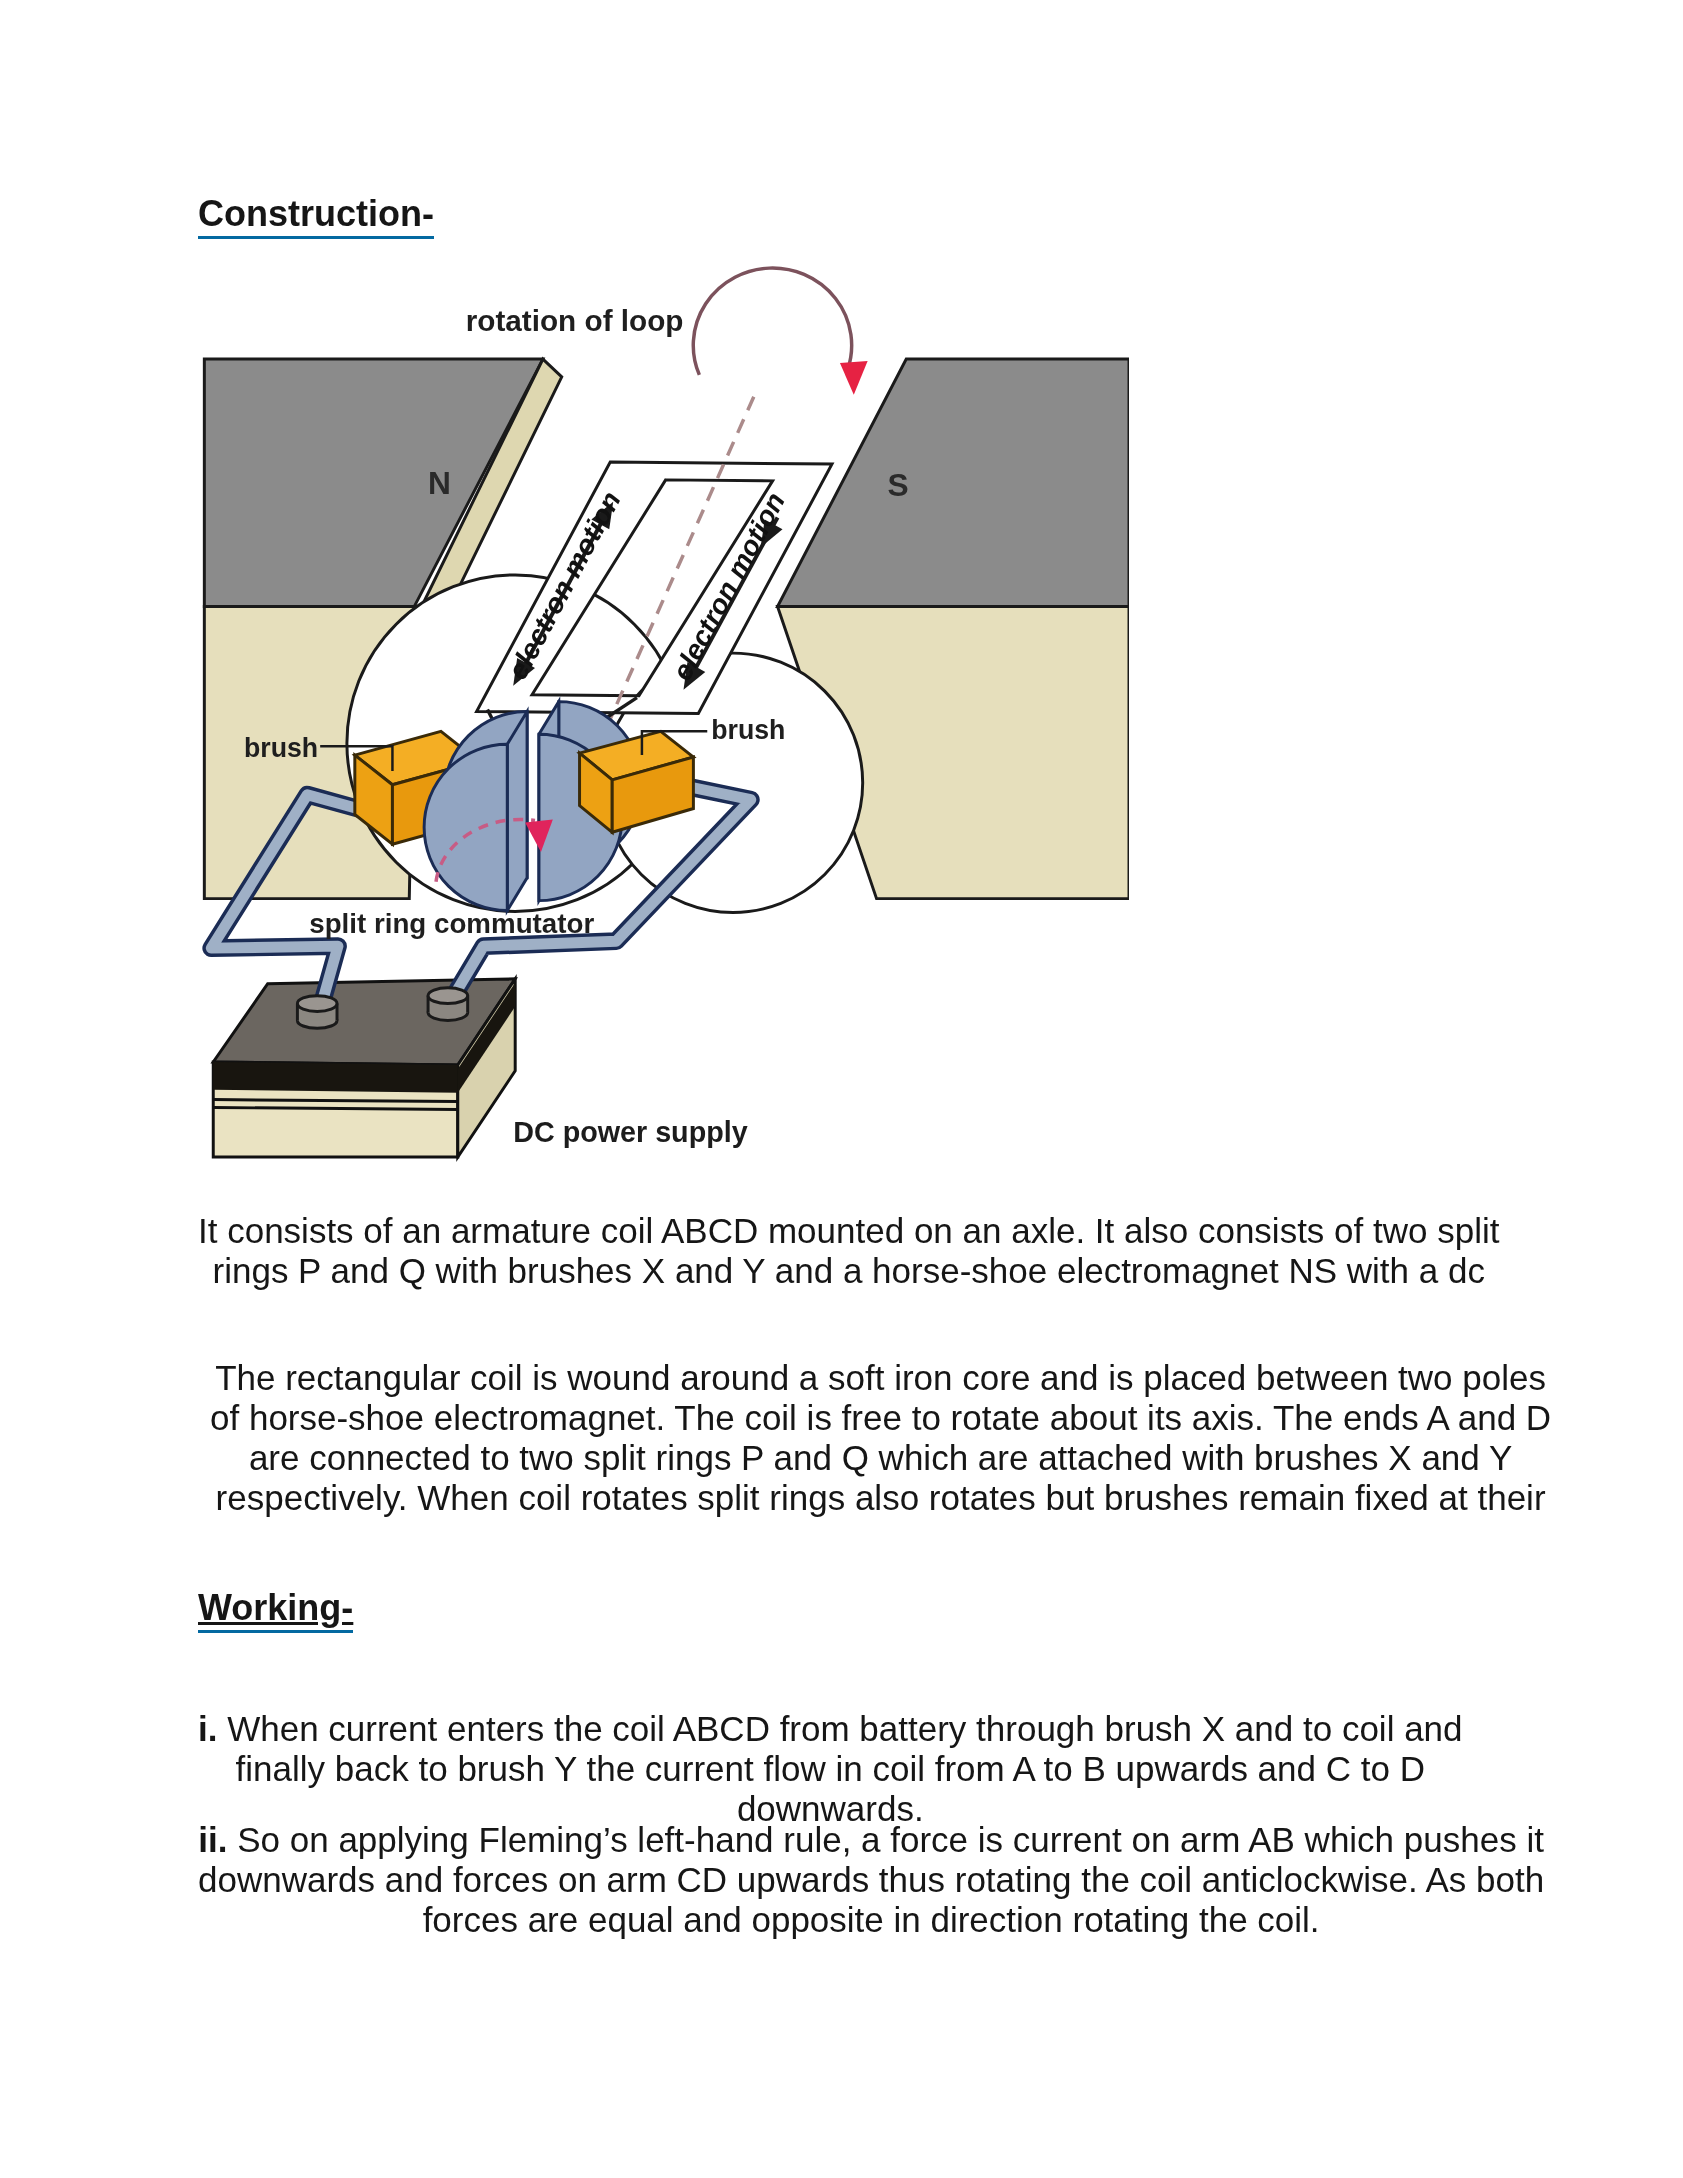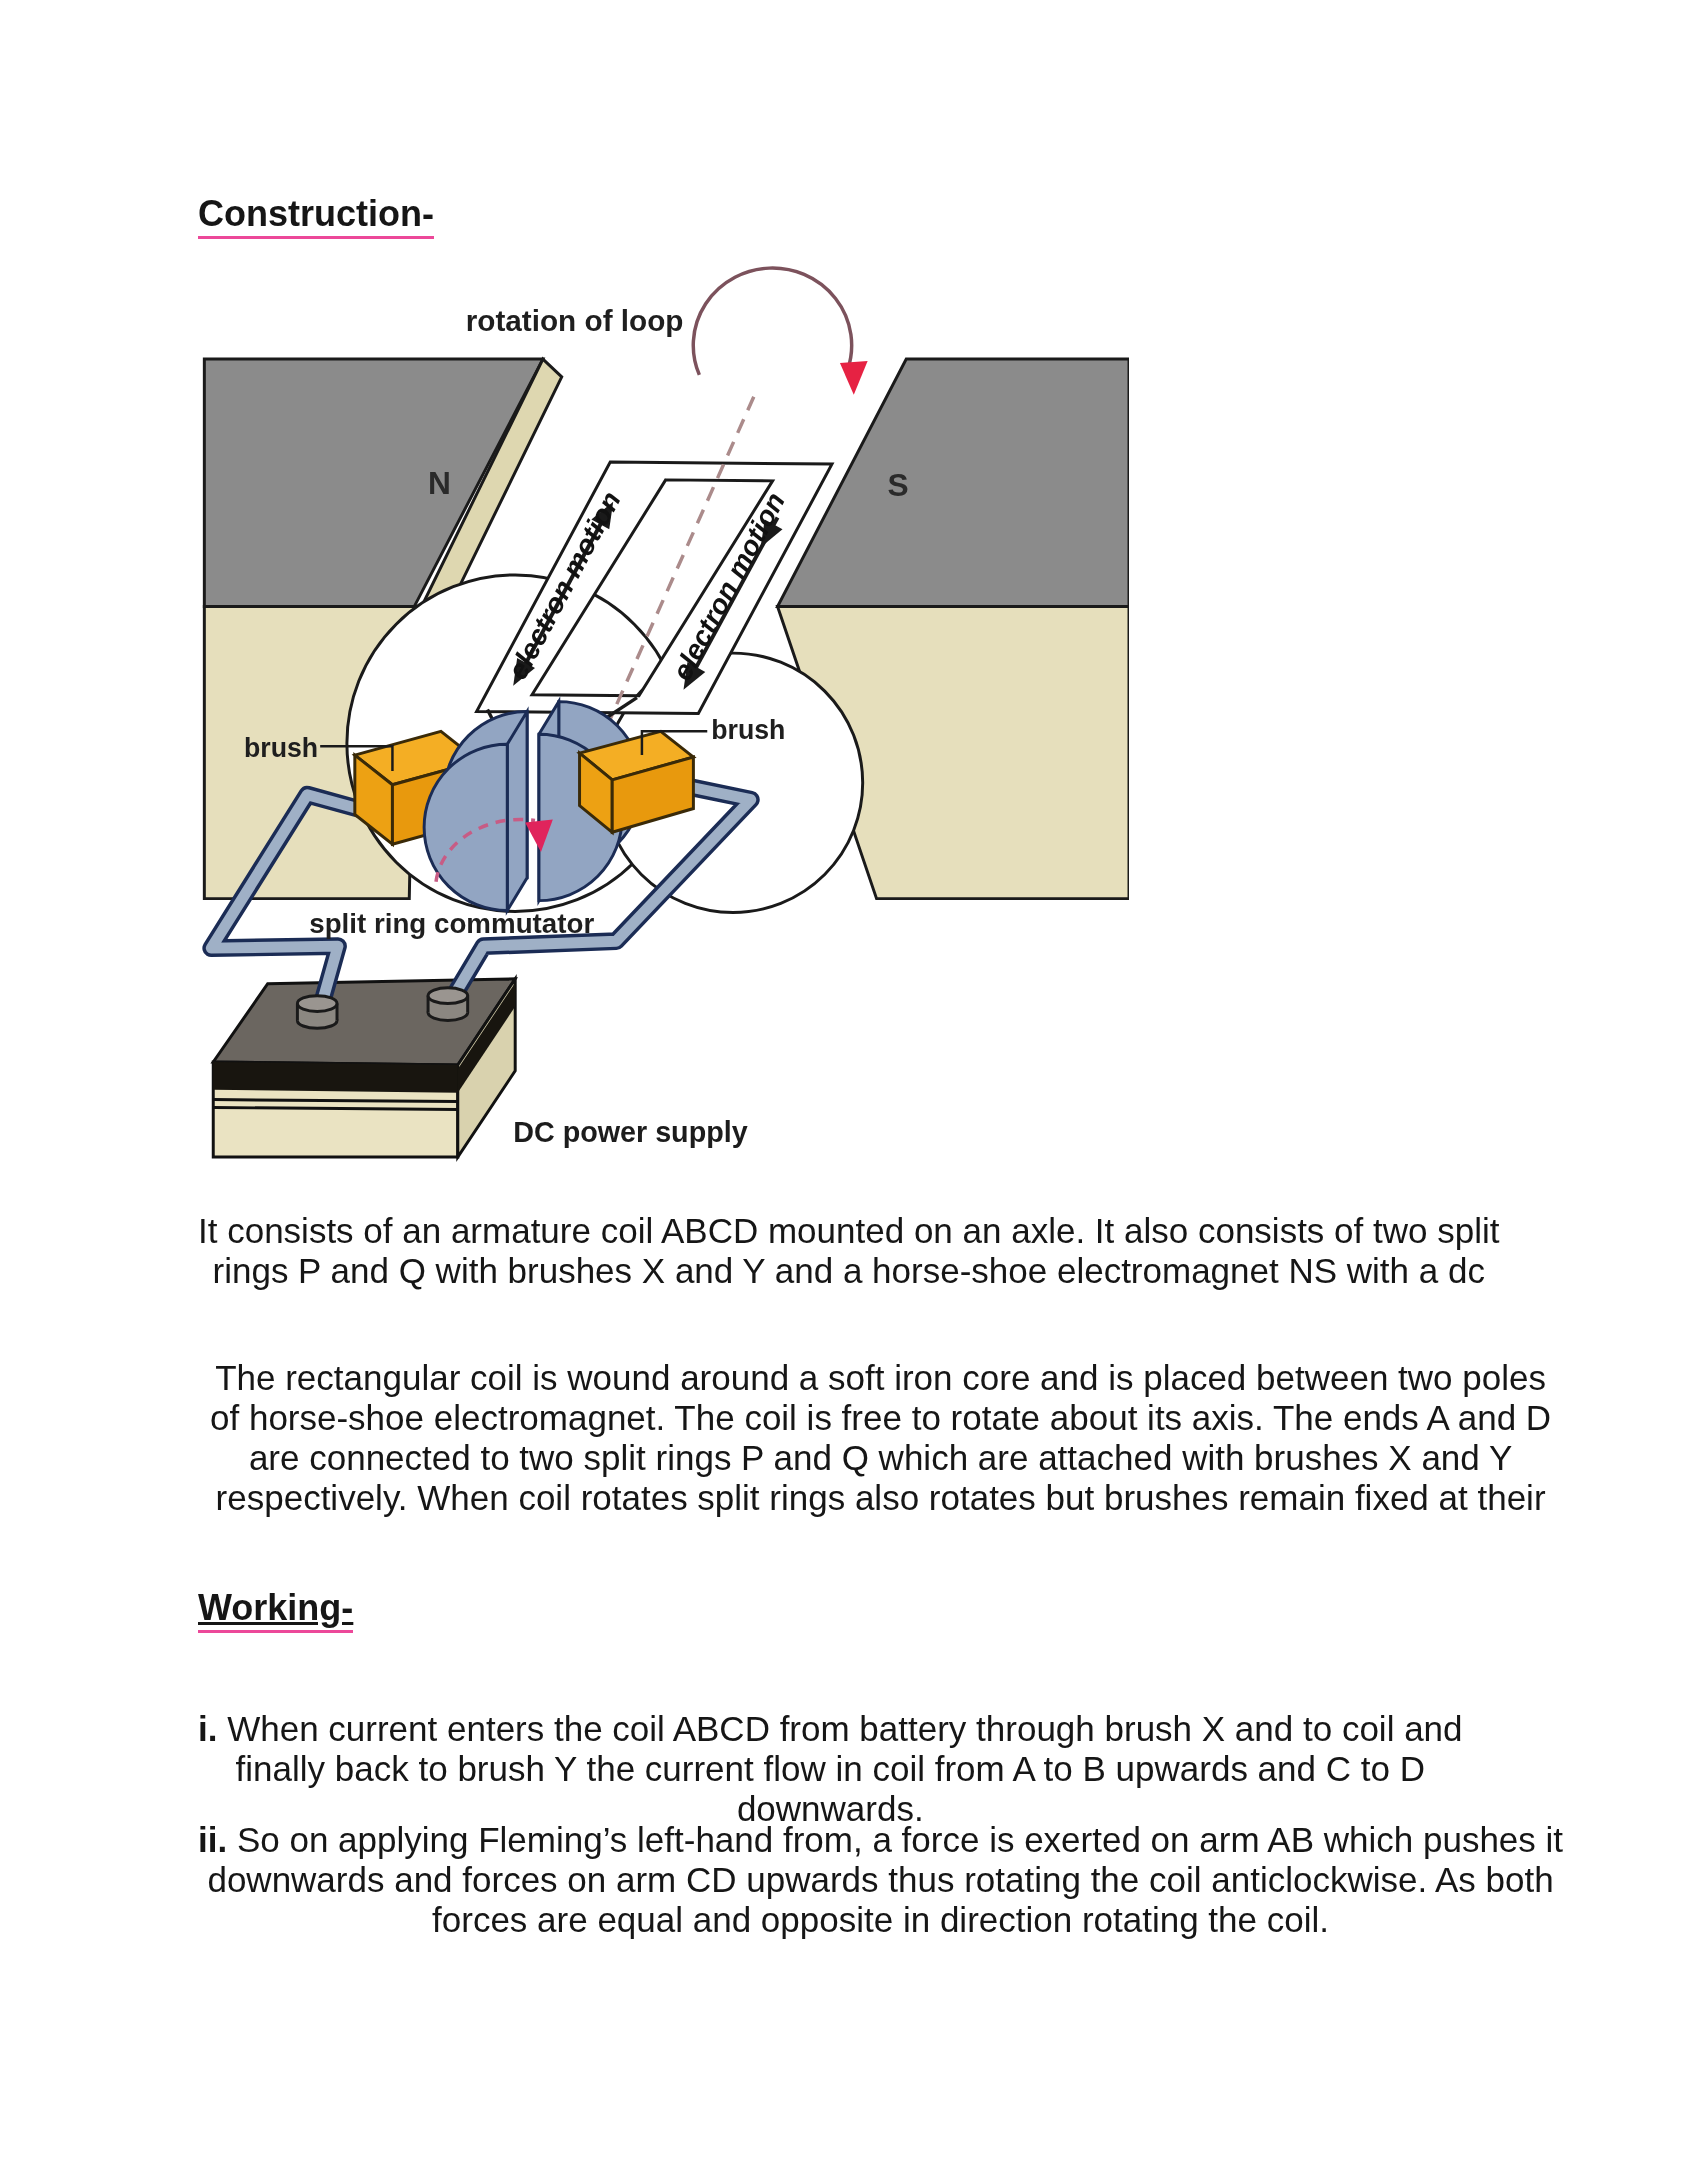--- a/index.html
+++ b/index.html
@@ -1,21 +1,21 @@
 <!DOCTYPE html>
 <html><head>
 <meta charset="utf-8">
 <style>
   html,body{margin:0;padding:0;}
   body{
     width:1683px;height:2178px;position:relative;background:#ffffff;
     font-family:"Liberation Sans", sans-serif;color:#161616;
   }
   .heading{position:absolute;left:198px;font-size:36px;font-weight:bold;white-space:nowrap;}
-  .heading .hl{border-bottom:3px solid #ec4899;padding-bottom:2px;}
+  .heading .hl{border-bottom:3px solid #0369a1;padding-bottom:2px;}
   .para{position:absolute;left:198px;font-size:35px;line-height:40px;white-space:nowrap;text-align:center;}
   .para .lead{font-weight:bold;}
   #construction-heading{top:193px;}
   #para1{top:1211px;}
   #para2{top:1358px;margin-left:12px;}
   #working-heading{top:1587px;text-decoration:underline;}
   #para3{top:1669px;margin-top:40px;}
   #para4{top:1820px;}
   #diagram-wrap{position:absolute;left:139px;top:248px;width:990px;height:931px;}
   svg text{font-family:"Liberation Sans", sans-serif;}
@@ -144,17 +144,17 @@
   <span class="hl">Working-</span>
 </div>
 
 <div class="para" id="para3">
   <div class="line"><span class="lead">i.</span><span> When current enters the coil ABCD from battery through brush X and to coil and</span></div>
   <div class="line">finally back to brush Y the current flow in coil from A to B upwards and C to D</div>
   <div class="line">downwards.</div>
 </div>
 
 <div class="para" id="para4">
-  <div class="line"><span class="lead">ii.</span><span> So on applying Fleming’s left-hand from, a force is exerted on arm AB which pushes it</span></div>
+  <div class="line"><span class="lead">ii.</span><span> So on applying Fleming’s left-hand rule, a force is current on arm AB which pushes it</span></div>
   <div class="line">downwards and forces on arm CD upwards thus rotating the coil anticlockwise. As both</div>
   <div class="line">forces are equal and opposite in direction rotating the coil.</div>
 </div>
 
 
 </body></html>

